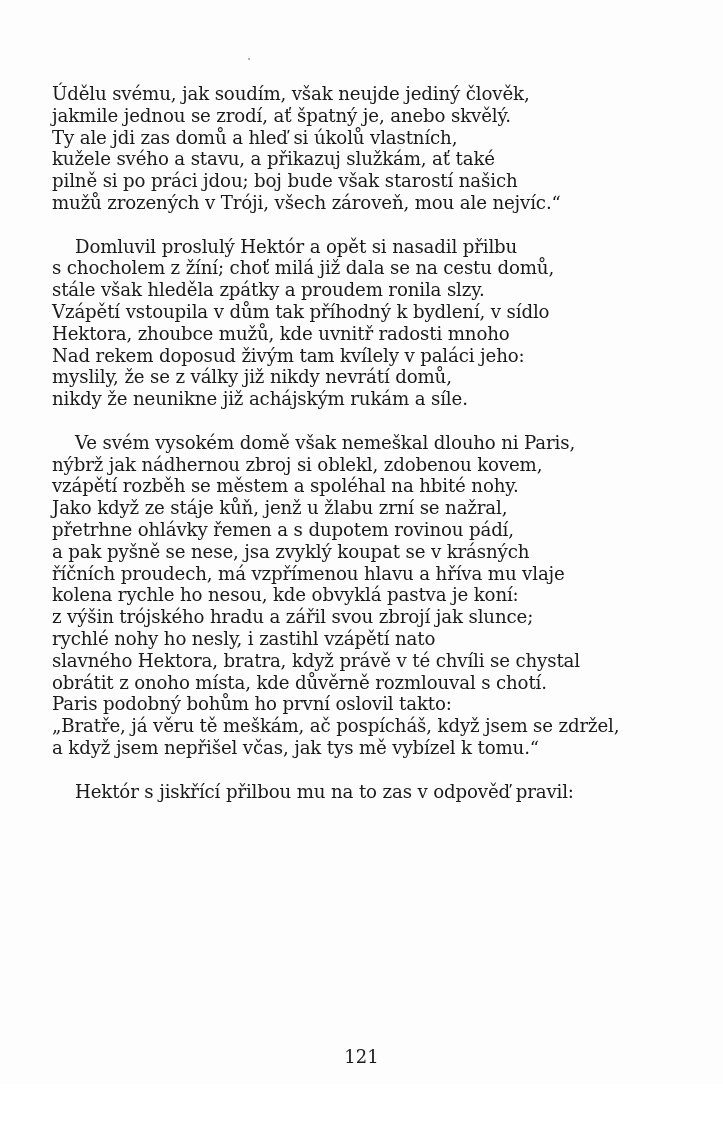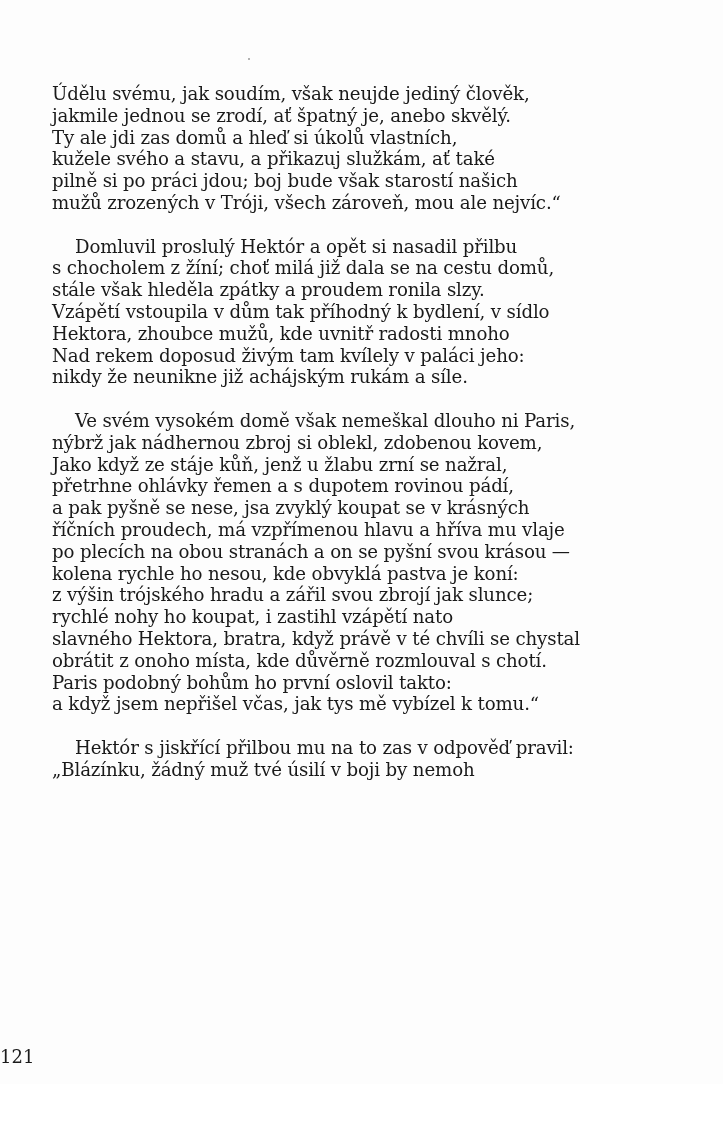--- a/index.html
+++ b/index.html
@@ -13,21 +13,21 @@
       font-family: "DejaVu Serif", "Liberation Serif", serif;
       font-size: 18.2px;
       line-height: 21.8px;
       color: #1a1a1a;
       letter-spacing: -0.15px;
     }
     .para { margin: 0 0 21.8px 0; }
     .line { display: block; white-space: nowrap; }
     .indent { padding-left: 23px; }
     .page-number {
-      position: absolute; left: 0; width: 723px; top: 1046px; text-align: left;
+      position: absolute; left: 0; width: 723px; top: 1046px; text-align: center;
       font-family: "DejaVu Serif", "Liberation Serif", serif;
       font-size: 18px; color: #1a1a1a;
     }
     .speck { position: absolute; width: 2px; height: 2px; background: #999; border-radius: 1px; }
   </style>
 </head>
 <body>
 
 <div class="page">
   <span class="speck" style="left:248px;top:58px;"></span>
@@ -43,40 +43,41 @@
       <span class="line">mužů zrozených v Tróji, všech zároveň, mou ale nejvíc.“</span>
     </div>
 
     <div class="para">
       <span class="line indent">Domluvil proslulý Hektór a opět si nasadil přilbu</span>
       <span class="line">s chocholem z žíní; choť milá již dala se na cestu domů,</span>
       <span class="line">stále však hleděla zpátky a proudem ronila slzy.</span>
       <span class="line">Vzápětí vstoupila v dům tak příhodný k bydlení, v sídlo</span>
       <span class="line">Hektora, zhoubce mužů, kde uvnitř radosti mnoho</span>
       <span class="line">Nad rekem doposud živým tam kvílely v paláci jeho:</span>
+      <span class="line">myslily, že se z války již nikdy nevrátí domů,</span>
       <span class="line">nikdy že neunikne již achájským rukám a síle.</span>
     </div>
 
     <div class="para">
       <span class="line indent">Ve svém vysokém domě však nemeškal dlouho ni Paris,</span>
       <span class="line">nýbrž jak nádhernou zbroj si oblekl, zdobenou kovem,</span>
+      <span class="line">vzápětí rozběh se městem a spoléhal na hbité nohy.</span>
       <span class="line">Jako když ze stáje kůň, jenž u žlabu zrní se nažral,</span>
       <span class="line">přetrhne ohlávky řemen a s dupotem rovinou pádí,</span>
       <span class="line">a pak pyšně se nese, jsa zvyklý koupat se v krásných</span>
       <span class="line">říčních proudech, má vzpřímenou hlavu a hříva mu vlaje</span>
-      <span class="line">po plecích na obou stranách a on se pyšní svou krásou —</span>
       <span class="line">kolena rychle ho nesou, kde obvyklá pastva je koní:</span>
       <span class="line">z výšin trójského hradu a zářil svou zbrojí jak slunce;</span>
-      <span class="line">rychlé nohy ho koupat, i zastihl vzápětí nato</span>
+      <span class="line">rychlé nohy ho nesly, i zastihl vzápětí nato</span>
       <span class="line">slavného Hektora, bratra, když právě v té chvíli se chystal</span>
       <span class="line">obrátit z onoho místa, kde důvěrně rozmlouval s chotí.</span>
       <span class="line">Paris podobný bohům ho první oslovil takto:</span>
+      <span class="line">„Bratře, já věru tě meškám, ač pospícháš, když jsem se zdržel,</span>
       <span class="line">a když jsem nepřišel včas, jak tys mě vybízel k tomu.“</span>
     </div>
 
     <div class="para">
       <span class="line indent">Hektór s jiskřící přilbou mu na to zas v odpověď pravil:</span>
-      <span class="line">„Blázínku, žádný muž tvé úsilí v boji by nemoh</span>
     </div>
   </div>
 
   <div class="page-number">121</div>
 </div>
 
 </body></html>

